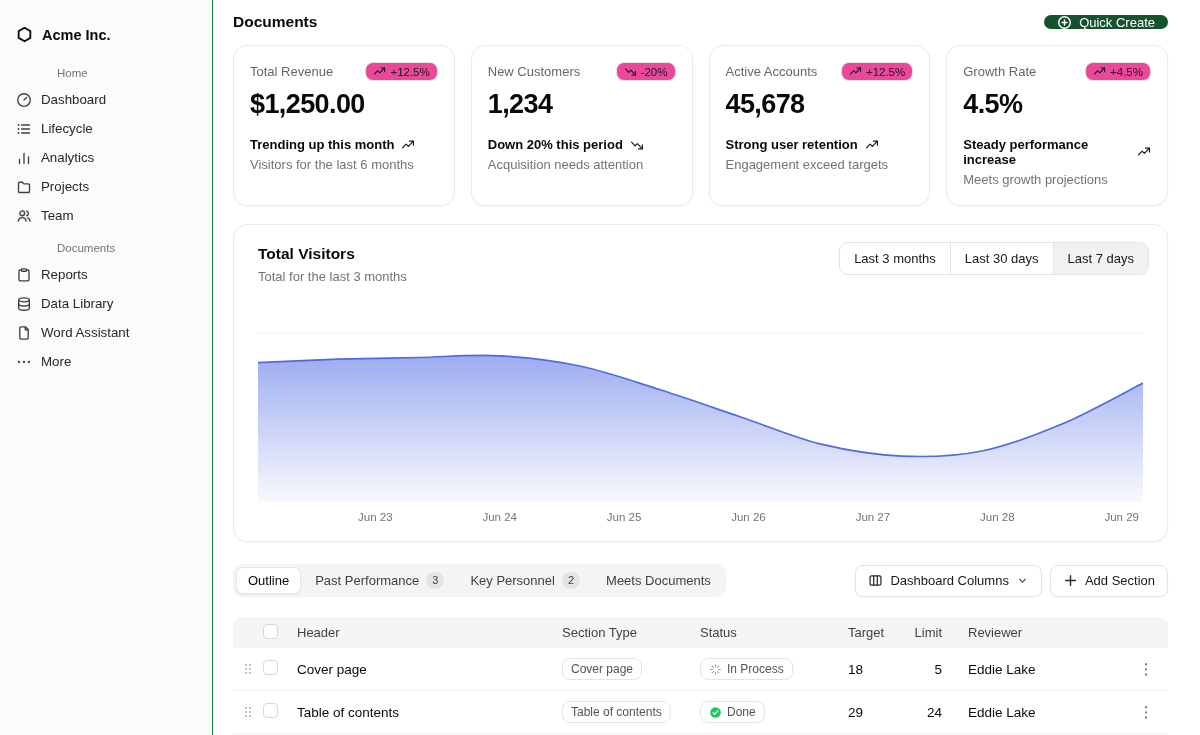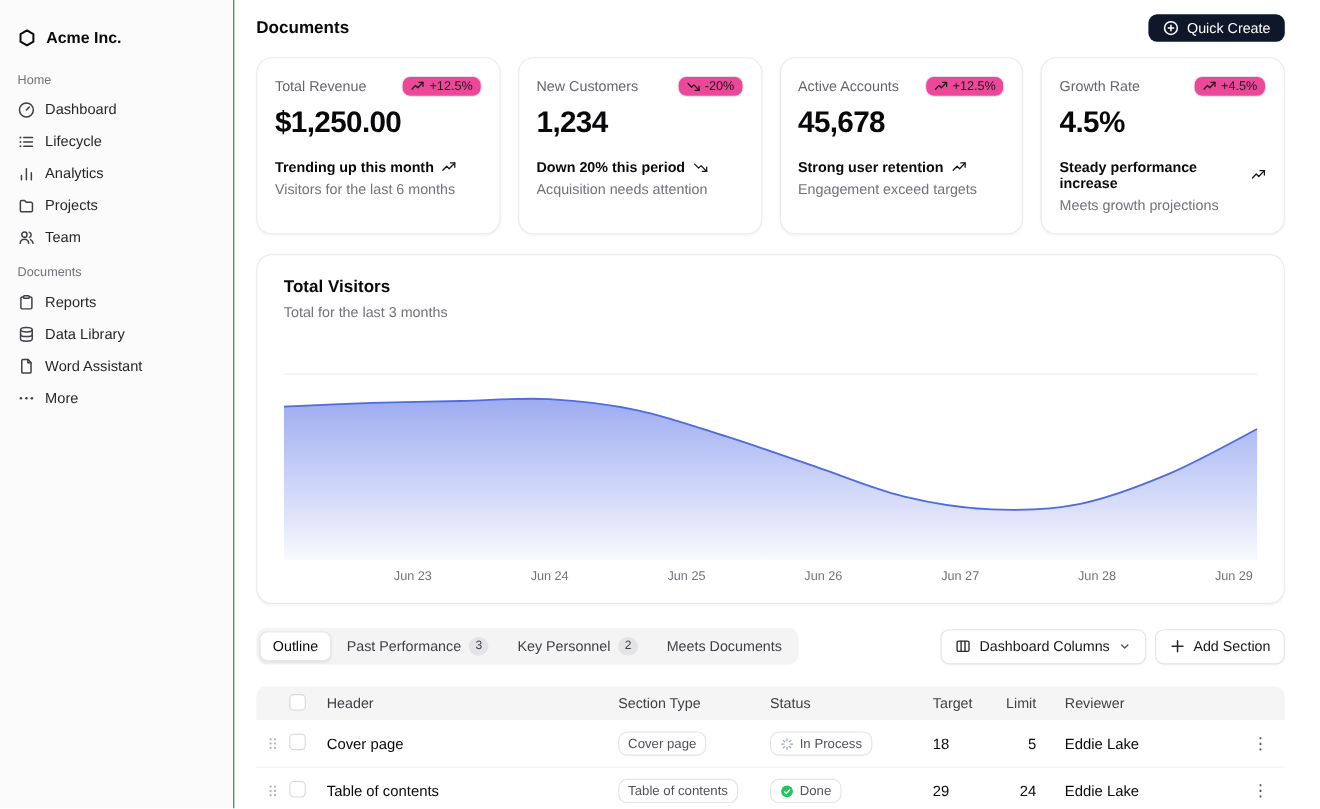--- a/index.html
+++ b/index.html
@@ -8,30 +8,30 @@
     font-family: "Liberation Sans", sans-serif;
     color:#09090b; background:#fff; font-size:14px;
     -webkit-font-smoothing: antialiased;
   }
   .app { display:flex; width:1200px; height:735px; }
 
   
   .sidebar { width:213px; min-width:213px; background:#fbfbfb; border-right:1px solid #15803d; padding:20px 8px; }
   .logo-row { display:flex; align-items:center; gap:9px; padding:6px 8px 12px; font-size:14.5px; font-weight:700; cursor:pointer; }
   .logo-row .icon { width:17px; height:17px; color:#0a0a0a; }
-  .group-label { padding:12px 8px 6px; font-size:11.5px; color:#72727a; }
+  .group-label { padding:12px 8px 6px; font-size:11.5px; color:#72727a;margin-left:41px; }
   .nav-item { display:flex; align-items:center; gap:9px; height:29px; padding:0 8px; border-radius:6px; font-size:13.3px; color:#27272a; cursor:pointer; }
   .icon { display:inline-flex; width:16px; height:16px; color:#3f3f46; flex:none; }
   .icon svg { width:100%; height:100%; display:block; }
 
   
   main { flex:1; min-width:0; display:flex; flex-direction:column; }
   .page-header { display:flex; align-items:center; justify-content:space-between; padding:13px 32px 10px 20px; }
   .page-title { font-size:15.5px; font-weight:700; }
-  .btn-primary { display:flex; align-items:center; gap:7px; background:#0f172a; color:#fff; border:none; border-radius:8px; height:25px; padding:0 13px; font-size:13px; font-weight:500; cursor:pointer; font-family:inherit; }
+  .btn-primary { display:flex; align-items:center; gap:7px; background:#14532d; color:#fff; border:none; border-radius:8px; height:14px; padding:0 13px; font-size:13px; font-weight:500; cursor:pointer; font-family:inherit; }
   .btn-primary .icon { width:15px; height:15px; color:#fff; }
 
   .content { padding:0 32px 0 20px; }
 
   
   .stats-grid { display:grid; grid-template-columns:repeat(4,1fr); gap:16px; margin-top:4px; }
   .card { background:#fff; border:1px solid #ebebee; border-radius:14px; box-shadow:0 1px 2px rgba(16,24,40,.04); }
   .stat-card { padding:16px 16px 18px; position:relative; }
   .stat-top { display:flex; justify-content:space-between; align-items:flex-start; gap:8px; }
   .stat-title { font-size:13px; color:#65656e; padding-top:2px; }
@@ -300,20 +300,25 @@
                 </svg>
               </span>
             </div>
             <div class="stat-foot2">Meets growth projections</div>
           </div>
         </div>
 
       <div class="card chart-card">
         <div class="chart-title">Total Visitors</div>
         <div class="chart-subtitle">Total for the last 3 months</div>
+        <div class="range-group">
+            <button class="range-btn">Last 3 months</button>
+            <button class="range-btn">Last 30 days</button>
+            <button class="range-btn selected">Last 7 days</button>
+          </div>
         <div class="chart-area">
           <svg class="chart-svg" viewBox="0 0 1000 170" preserveAspectRatio="none">
             <defs>
               <linearGradient id="areaFill" x1="0" y1="0" x2="0" y2="1">
                 <stop id="fillStopTop" offset="0%" stop-opacity="0.6" stop-color="#5b74e8"></stop>
                 <stop id="fillStopBottom" offset="100%" stop-opacity="0.04" stop-color="#5b74e8"></stop>
               </linearGradient>
             </defs>
             <line x1="0" y1="1" x2="1000" y2="1" stroke="#ececef" stroke-width="1" vector-effect="non-scaling-stroke"></line>
             <path id="areaPath" fill="url(#areaFill)" stroke="none" d="M0.0,30.6C15.2,30.0 60.6,28.1 90.9,27.2C121.2,26.4 151.5,26.1 181.8,25.5C212.1,24.9 242.4,22.4 272.7,23.8C303.0,25.2 333.3,28.3 363.6,34.0C393.9,39.7 424.2,49.3 454.5,57.8C484.8,66.3 515.2,75.9 545.5,85.0C575.8,94.1 606.1,105.7 636.4,112.2C666.7,118.7 697.0,123.0 727.3,124.1C757.6,125.2 787.9,124.4 818.2,119.0C848.5,113.6 878.8,103.1 909.1,91.8C939.4,80.5 984.8,57.8 1000.0,51.0L1000,170L0,170Z"></path>

